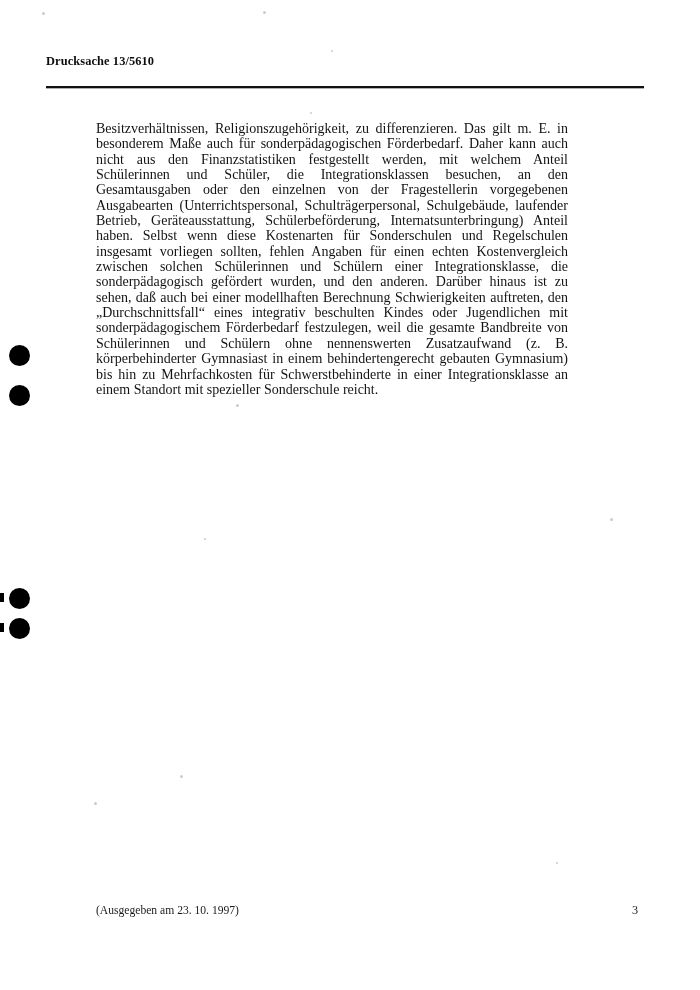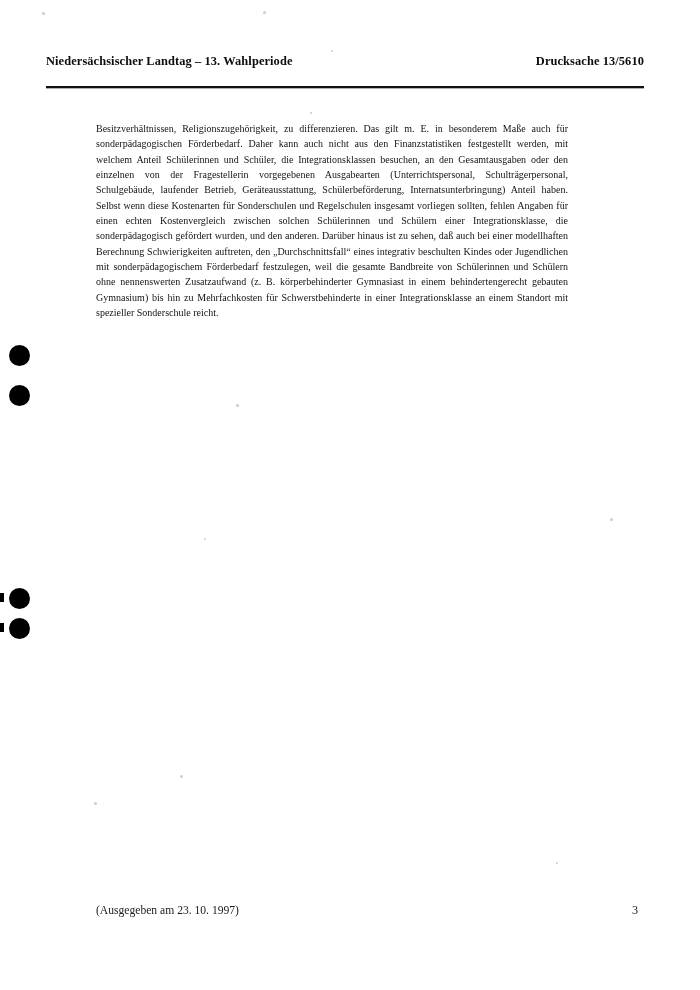--- a/index.html
+++ b/index.html
@@ -53,21 +53,21 @@
     background: #6e6e6e;
     opacity: 0.55;
   }
 
   
   .body-text {
     position: absolute;
     left: 96px;
     top: 121px;
     width: 472px;
-    font-size: 10px;
+    font-size: 14px;
     line-height: 15.35px;
     text-align: justify;
     text-justify: inter-word;
     color: #131313;
     hyphens: manual;
   }
 
   
   .signature {
     position: absolute;
@@ -122,21 +122,20 @@
     border-radius: 50%;
     opacity: 0.5;
   }
 </style>
 </head>
 <body>
 
 <div class="page">
 
   <div class="header">
-    <div class="header-left">Niedersächsischer Landtag – 13. Wahlperiode</div>
     <div class="header-right">Drucksache 13/5610</div>
   </div>
   <div class="header-rule"></div>
 
   <div class="body-text">Besitzverhältnissen, Religionszugehörigkeit, zu differenzieren. Das gilt m. E. in besonderem Maße auch für sonderpädagogischen Förderbedarf. Daher kann auch nicht aus den Finanzstatistiken festgestellt werden, mit welchem Anteil Schülerinnen und Schüler, die Integrationsklassen besuchen, an den Gesamtausgaben oder den einzelnen von der Fragestellerin vorgegebenen Ausgabearten (Unterrichtspersonal, Schulträgerpersonal, Schulgebäude, laufender Betrieb, Geräteausstattung, Schülerbeförderung, Internatsunterbringung) Anteil haben. Selbst wenn diese Kostenarten für Sonderschulen und Regelschulen insgesamt vorliegen sollten, fehlen Angaben für einen echten Kostenvergleich zwischen solchen Schülerinnen und Schülern einer Integrationsklasse, die sonderpädagogisch gefördert wurden, und den anderen. Darüber hinaus ist zu sehen, daß auch bei einer modellhaften Berechnung Schwierigkeiten auftreten, den „Durchschnittsfall“ eines integrativ beschulten Kindes oder Jugendlichen mit sonderpädagogischem Förderbedarf festzulegen, weil die gesamte Bandbreite von Schülerinnen und Schülern ohne nennenswerten Zusatzaufwand (z. B. körperbehinderter Gymnasiast in einem behindertengerecht gebauten Gymnasium) bis hin zu Mehrfachkosten für Schwerstbehinderte in einer Integrationsklasse an einem Standort mit spezieller Sonderschule reicht.</div>
 
 
   <div class="footer">
     <div class="footer-note">(Ausgegeben am 23. 10. 1997)</div>
     <div class="footer-page">3</div>

